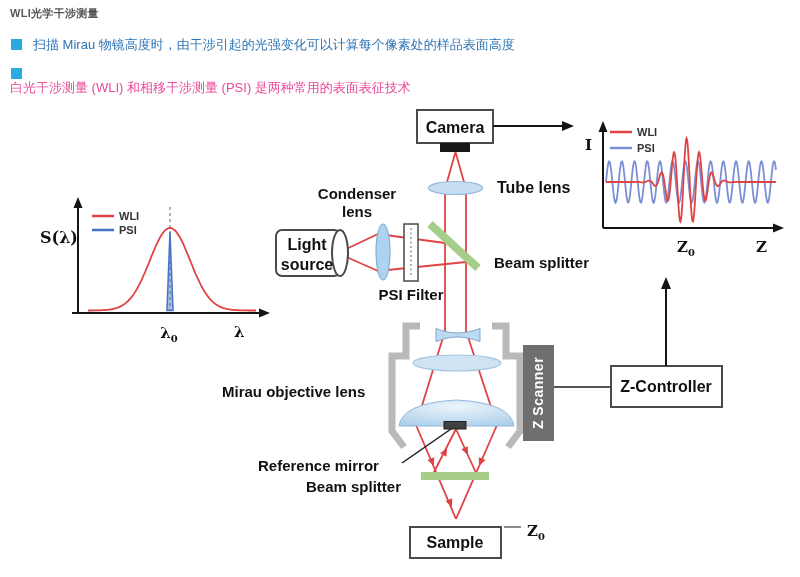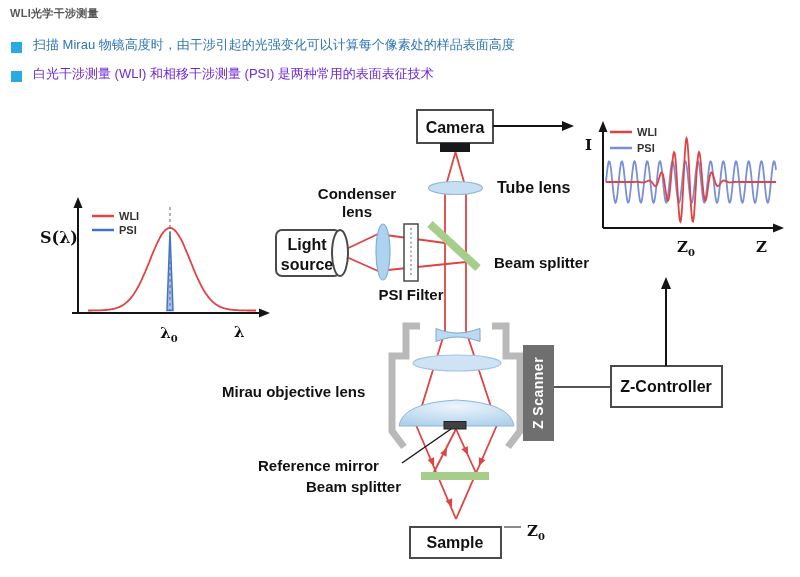--- a/index.html
+++ b/index.html
@@ -1,20 +1,20 @@
 <!DOCTYPE html>
 <html><head>
 <meta charset="utf-8">
 <style>
   html,body{margin:0;padding:0;background:#fff;}
   body{width:800px;height:577px;font-family:"Liberation Sans",sans-serif;}
   .stage{position:relative;width:800px;height:577px;background:#fff;overflow:hidden;}
   .header{position:absolute;top:6px;left:10px;right:8px;}
   .title{font-size:11px;font-weight:bold;color:#575757;margin:0 0 15px 0;letter-spacing:0.3px;}
-  .bullet{display:flex;align-items:flex-end;margin-bottom:12px;color:#2e74b5;font-size:13px;line-height:17px;}
+  .bullet{display:flex;align-items:flex-start;margin-bottom:12px;color:#2e74b5;font-size:13px;line-height:17px;}
   .sq{width:11px;height:11px;background:#29abe2;margin:3px 11px 0 1px;flex:none;}
   svg.diagram{position:absolute;left:0;top:0;}
   .lbl{font-family:"Liberation Sans",sans-serif;font-weight:bold;font-size:15px;fill:#111;}
   .lbl-lg{font-size:16px;}
   .math{font-family:"DejaVu Serif",serif;font-weight:bold;fill:#111;}
   .legend-t{font-family:"Liberation Sans",sans-serif;font-size:11px;font-weight:600;fill:#333;}
   .box{fill:#fff;stroke:#4a4a4a;stroke-width:2;}
   .ray{fill:none;stroke:#e04343;stroke-width:1.8;stroke-linejoin:round;}
   .rayhead{fill:#e04343;}
   .axis{stroke:#141414;stroke-width:2;fill:none;}
@@ -24,21 +24,21 @@
 <body>
 
 <div class="stage">
 
   <div class="header">
     <h1 class="title">WLI光学干涉测量</h1>
     <div class="bullet" style="color: rgb(46, 116, 181);">
       <span class="sq" style="background: rgb(41, 171, 226);"></span>
       <span>扫描 Mirau 物镜高度时，由干涉引起的光强变化可以计算每个像素处的样品表面高度</span>
     </div>
-    <div class="bullet" style="color: #6d28d9;">
+    <div class="bullet" style="color: #ec4899; flex-direction: column;">
       <span class="sq" style="background: rgb(41, 171, 226);"></span>
       <span>白光干涉测量 (WLI) 和相移干涉测量 (PSI) 是两种常用的表面表征技术</span>
     </div>
   </div>
 
   <svg class="diagram" width="800" height="577" viewBox="0 0 800 577">
     <defs>
       <radialGradient id="domeGrad" cx="50%" cy="25%" r="80%">
         <stop offset="0%" stop-color="#ecf5fc"></stop>
         <stop offset="100%" stop-color="#aed0eb"></stop>

